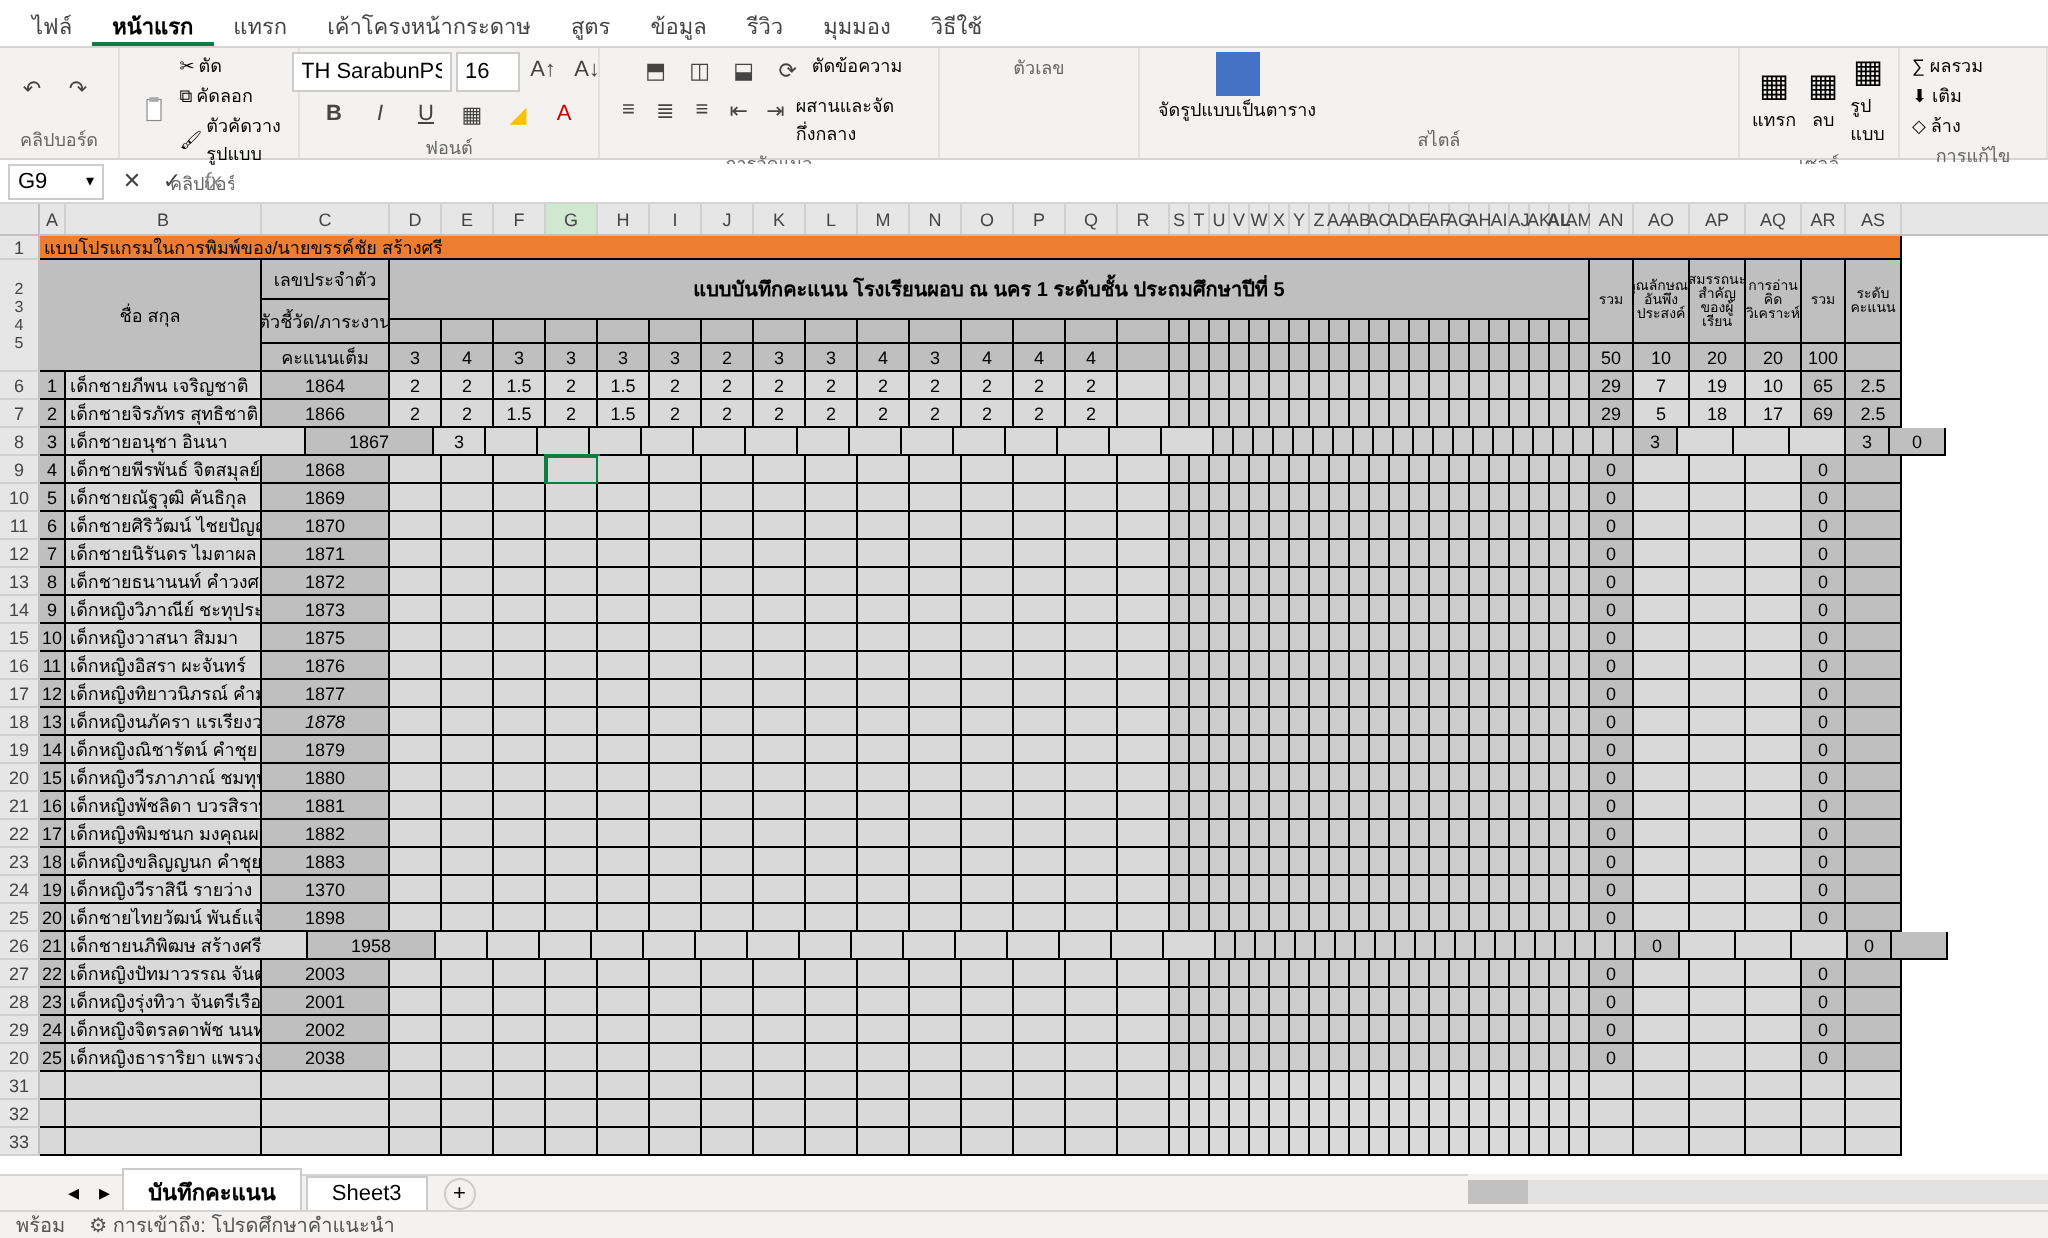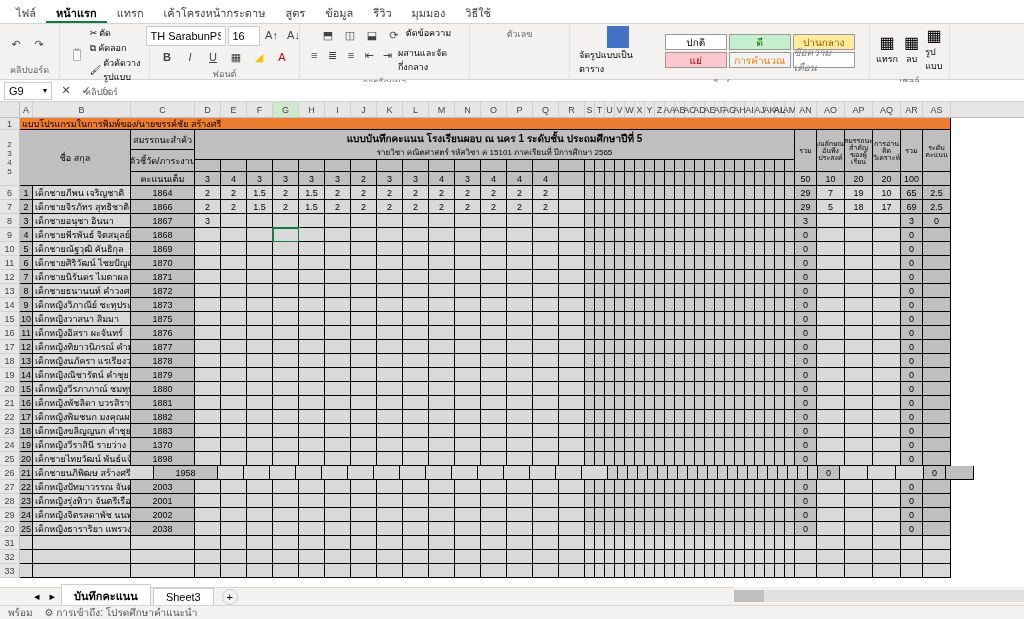--- a/index.html
+++ b/index.html
@@ -161,47 +161,47 @@
   </div>
   <div class="ribbon-group" style="width:100px">
     <div class="ribbon-group-label">ตัวเลข</div>
   </div>
   <div class="ribbon-group" style="width:300px">
     <div class="ribbon-group-row">
       <div style="display:flex;flex-direction:column;align-items:center;font-size:9px;padding:0 3px">
           <div style="width:22px;height:22px;background:#4472c4"></div>
           <span>จัดรูปแบบเป็นตาราง</span>
         </div>
-      <div style="display:flex;flex-wrap:wrap;width:200px">
-        <span class="cell-style-chip chip-normal">ปกติ</span>
-        <span class="cell-style-chip chip-good">ดี</span>
-        <span class="cell-style-chip chip-neutral">ปานกลาง</span>
-        <span class="cell-style-chip chip-bad">แย่</span>
-        <span class="cell-style-chip chip-calc">การคำนวณ</span>
-        <span class="cell-style-chip chip-hint">ข้อความเตือน</span>
-      </div>
     </div>
     <div class="ribbon-group-label">สไตล์</div>
   </div>
   <div class="ribbon-group" style="width:80px">
     <div class="ribbon-group-row" style="gap:6px">
       <div style="display:flex;flex-direction:column;align-items:center;font-size:9px">
           <span style="font-size:16px">▦</span>
           <span>แทรก</span>
         </div>
       <div style="display:flex;flex-direction:column;align-items:center;font-size:9px">
           <span style="font-size:16px">▦</span>
           <span>ลบ</span>
         </div>
       <div style="display:flex;flex-direction:column;align-items:center;font-size:9px">
           <span style="font-size:16px">▦</span>
           <span>รูปแบบ</span>
         </div>
     </div>
     <div class="ribbon-group-label">เซลล์</div>
+  </div>
+  <div class="ribbon-group" style="flex:1">
+    <div class="ribbon-group-row" style="flex-direction:column;align-items:flex-start;gap:1px;font-size:9px">
+      <div>∑ <span>ผลรวม</span></div>
+      <div>⬇ <span>เติม</span></div>
+      <div>◇ <span>ล้าง</span></div>
+    </div>
+    <div class="ribbon-group-label">การแก้ไข</div>
   </div>
 </div>
 
 <div class="formula-bar">
   <div class="name-box">
       <span>G9</span>
       <span style="font-size:8px">▾</span>
     </div>
   <span class="ribbon-btn">✕</span>
   <span class="ribbon-btn">✓</span>
@@ -260,28 +260,27 @@
     </div>
   <div class="grid-body" id="grid-body">
       <div class="grid-row" style="height: 12px;">
         <div class="row-h">1</div>
         <div class="cell orange left" style="width: 931px;">แบบโปรแกรมในการพิมพ์ของ/นายขรรค์ชัย สร้างศรี</div>
       </div>
       <div class="grid-row" style="height: 56px;">
         <div class="row-h" style="height: 56px; flex-direction: column; font-size: 8px;">2<br>3<br>4<br>5</div>
         <div class="cell hdr" style="width: 111px; height: 56px;">ชื่อ  สกุล</div>
         <div style="width: 64px; display: flex; flex-direction: column;">
-          <div class="cell hdr" style="width: 64px; height: 20px;">สมรรถนะสำคัว</div>
+          <div class="cell hdr" style="width: 64px; height: 20px;">เลขประจำตัว</div>
           <div class="cell hdr" style="width: 64px; height: 22px;">ตัวชี้วัด/ภาระงาน</div>
           <div class="cell hdr" style="width: 64px; height: 14px;">คะแนนเต็ม</div>
         </div>
         <div style="width: 600px; display: flex; flex-direction: column;">
           <div class="cell hdr" style="width: 600px; height: 30px; flex-direction: column; font-size: 10px;">
             <b>แบบบันทึกคะแนน โรงเรียนผอบ ณ นคร 1 ระดับชั้น ประถมศึกษาปีที่ 5</b>
-            <span style="font-size:8px">รายวิชา คณิตศาสตร์ รหัสวิชา ค 15101   ภาคเรียนที่    ปีการศึกษา 2565</span>
           </div>
           <div style="display: flex; height: 12px;">
             <div class="cell hdr" style="width: 26px; height: 12px; font-size: 6px;"></div>
             <div class="cell hdr" style="width: 26px; height: 12px; font-size: 6px;"></div>
             <div class="cell hdr" style="width: 26px; height: 12px; font-size: 6px;"></div>
             <div class="cell hdr" style="width: 26px; height: 12px; font-size: 6px;"></div>
             <div class="cell hdr" style="width: 26px; height: 12px; font-size: 6px;"></div>
             <div class="cell hdr" style="width: 26px; height: 12px; font-size: 6px;"></div>
             <div class="cell hdr" style="width: 26px; height: 12px; font-size: 6px;"></div>
             <div class="cell hdr" style="width: 26px; height: 12px; font-size: 6px;"></div>
@@ -470,21 +469,21 @@
         <div class="cell hdr" style="width: 22px;">29</div>
         <div class="cell " style="width: 28px;">5</div>
         <div class="cell " style="width: 28px;">18</div>
         <div class="cell " style="width: 28px;">17</div>
         <div class="cell hdr" style="width: 22px;">69</div>
         <div class="cell hdr" style="width: 28px;">2.5</div>
       </div>
       <div class="grid-row">
         <div class="row-h">8</div>
         <div class="cell hdr" style="width: 13px;">3</div>
-        <div class="cell left" style="width: 98px;">เด็กชายอนุชา  อินนา</div>
+        <div class="cell left" style="width: 120px;">เด็กชายอนุชา  อินนา</div>
         <div class="cell hdr" style="width: 64px;">1867</div>
         <div class="cell " style="width: 26px;">3</div>
         <div class="cell " style="width: 26px;"></div>
         <div class="cell " style="width: 26px;"></div>
         <div class="cell " style="width: 26px;"></div>
         <div class="cell " style="width: 26px;"></div>
         <div class="cell " style="width: 26px;"></div>
         <div class="cell " style="width: 26px;"></div>
         <div class="cell " style="width: 26px;"></div>
         <div class="cell " style="width: 26px;"></div>
@@ -951,21 +950,21 @@
         <div class="cell " style="width: 28px;"></div>
         <div class="cell " style="width: 28px;"></div>
         <div class="cell " style="width: 28px;"></div>
         <div class="cell hdr" style="width: 22px;">0</div>
         <div class="cell hdr" style="width: 28px;"></div>
       </div>
       <div class="grid-row">
         <div class="row-h">18</div>
         <div class="cell hdr" style="width: 13px;">13</div>
         <div class="cell left" style="width: 98px;">เด็กหญิงนภัครา  แรเรียงวงค์</div>
-        <div class="cell hdr" style="width: 64px;">1878</div>
+        <div class="cell hdr" style="width: 64px; font-style: italic;">1878</div>
         <div class="cell " style="width: 26px;"></div>
         <div class="cell " style="width: 26px;"></div>
         <div class="cell " style="width: 26px;"></div>
         <div class="cell " style="width: 26px;"></div>
         <div class="cell " style="width: 26px;"></div>
         <div class="cell " style="width: 26px;"></div>
         <div class="cell " style="width: 26px;"></div>
         <div class="cell " style="width: 26px;"></div>
         <div class="cell " style="width: 26px;"></div>
         <div class="cell " style="width: 26px;"></div>

